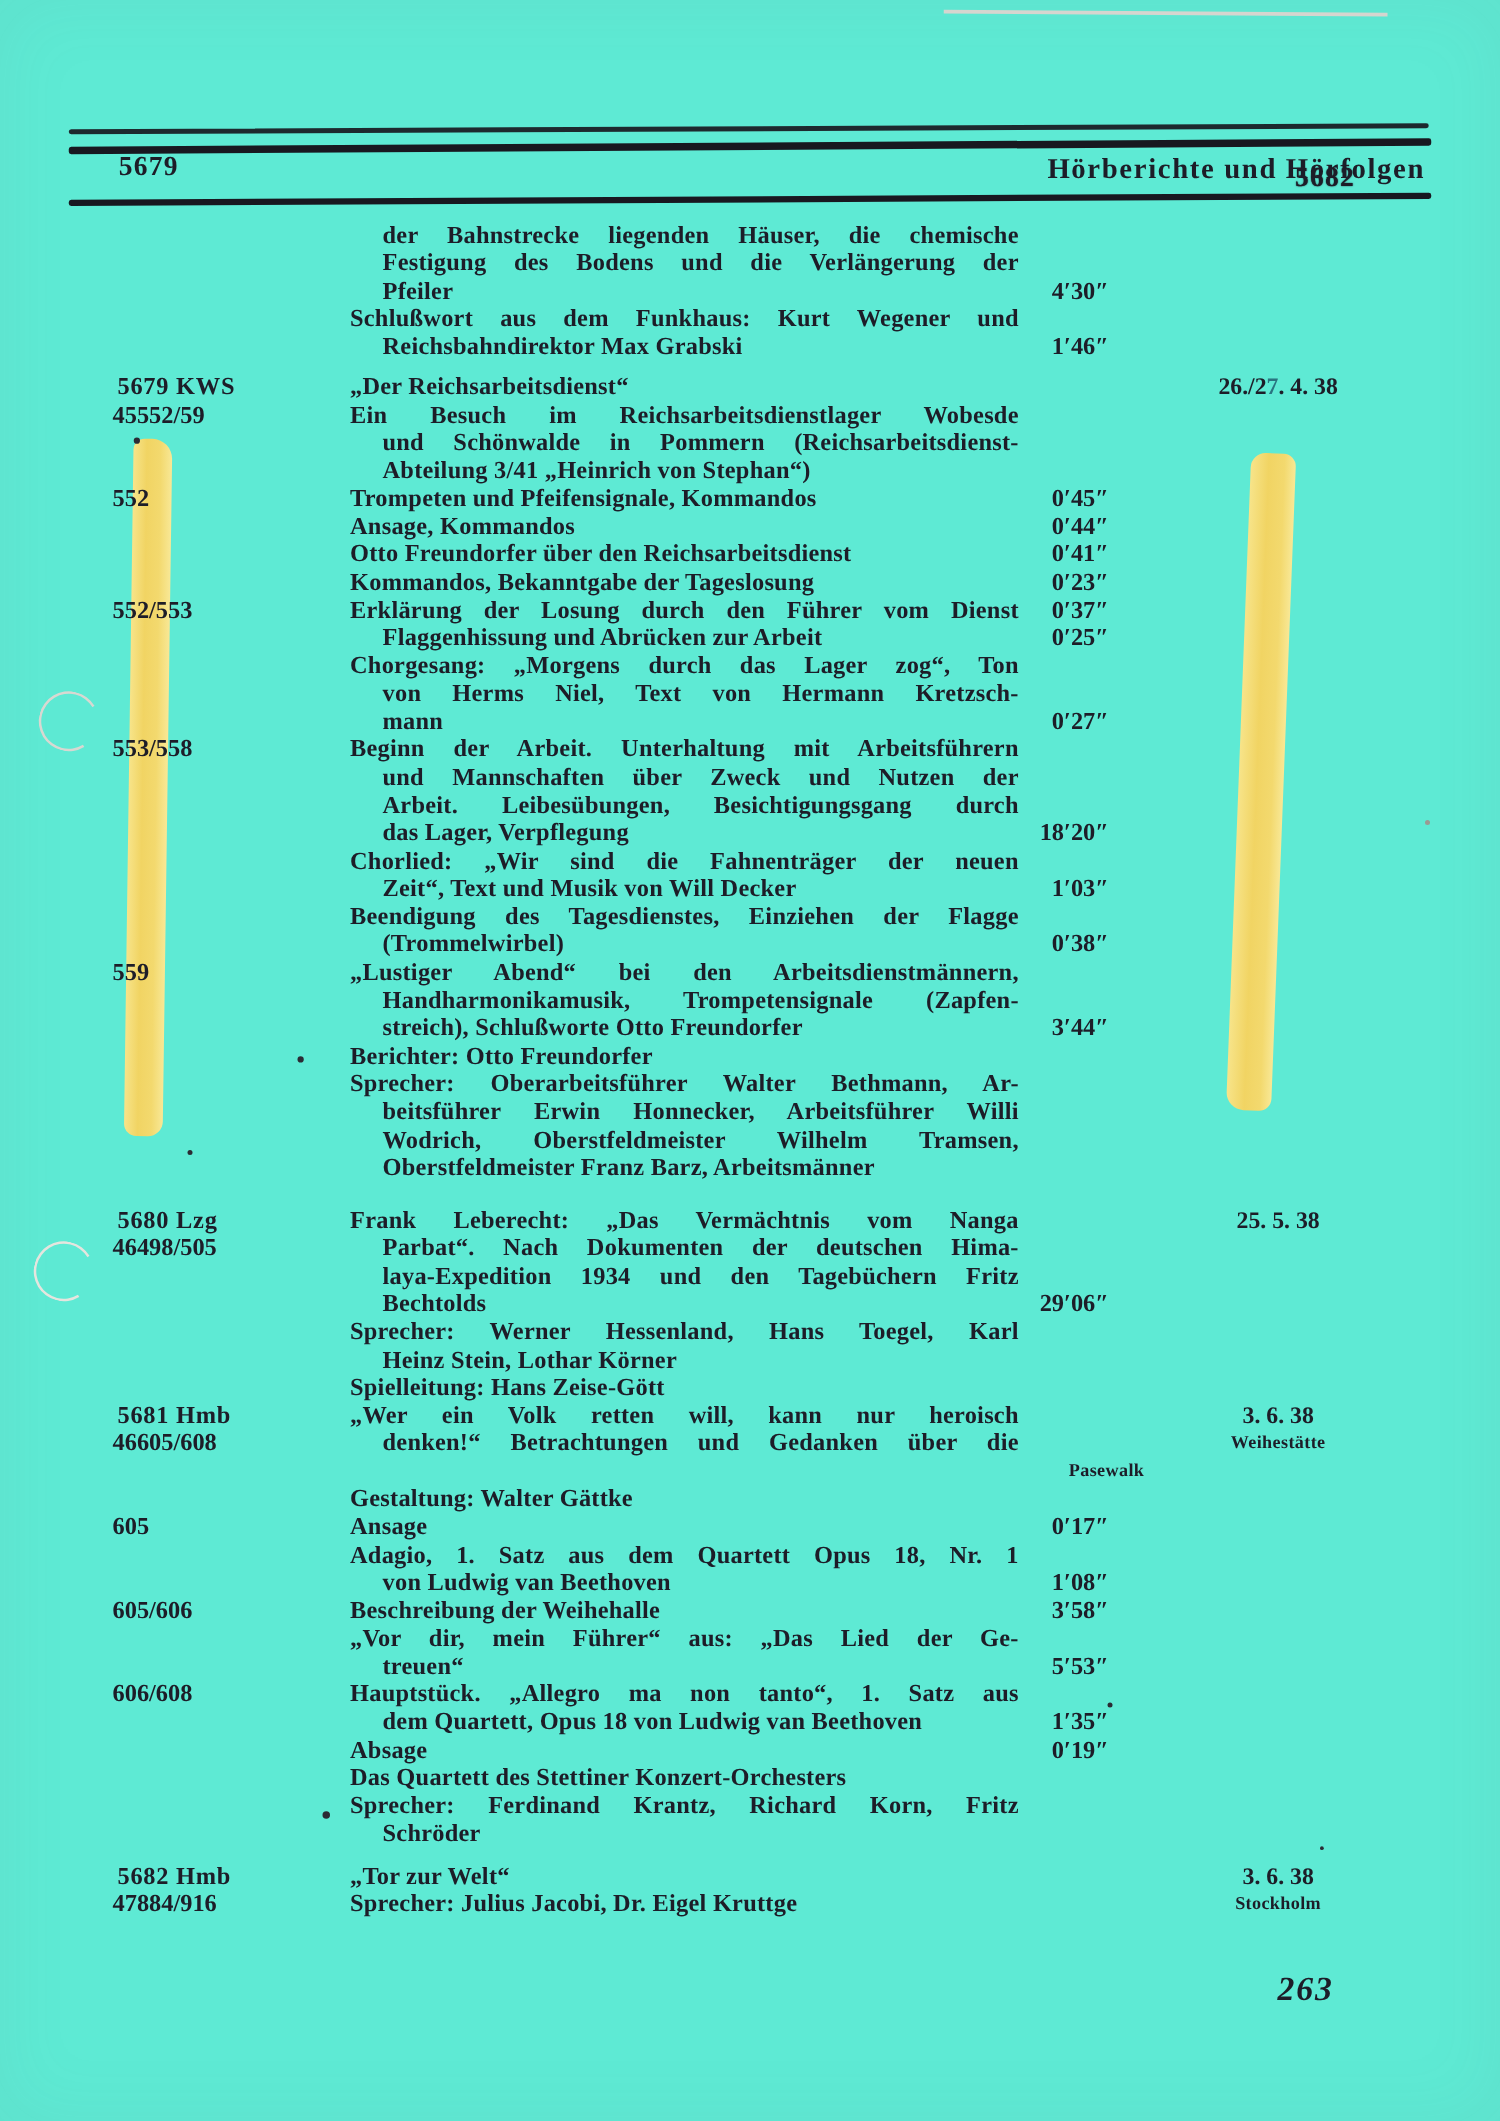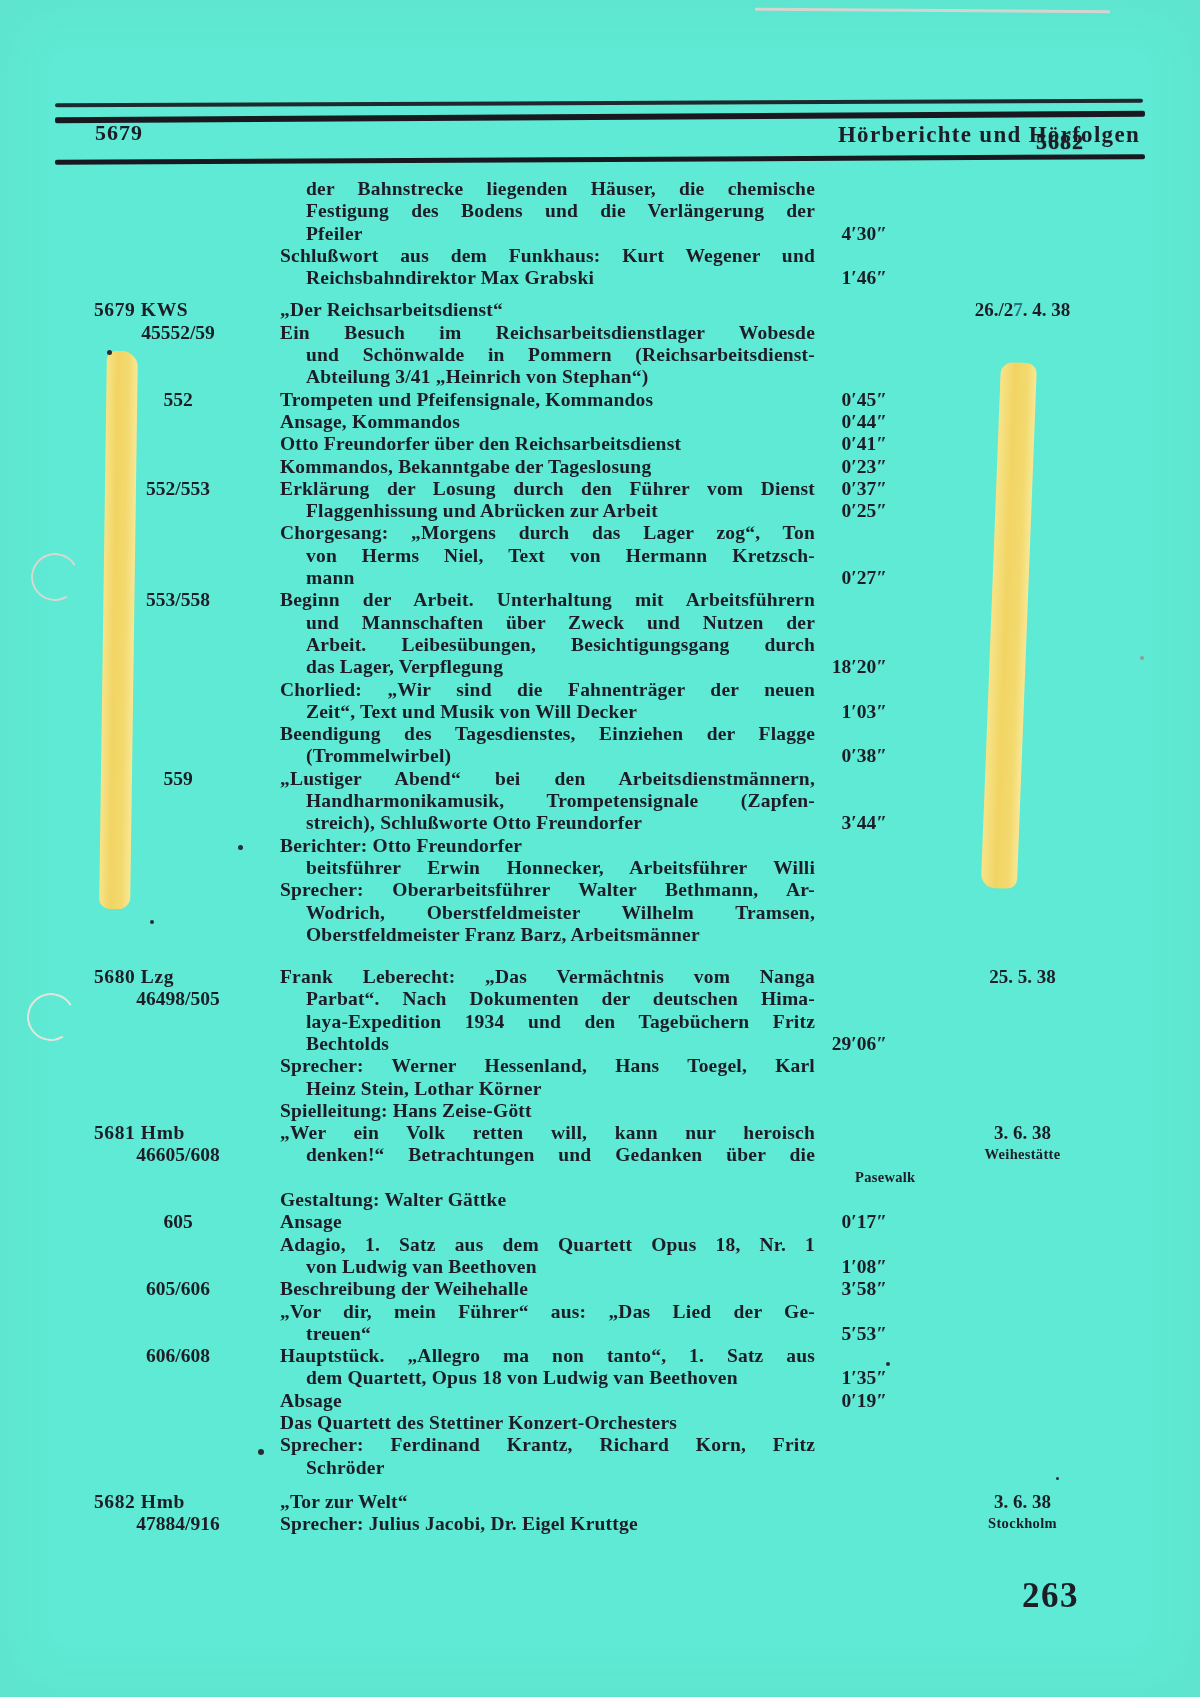--- a/index.html
+++ b/index.html
@@ -31,30 +31,30 @@
     left:1001px;top:362px;width:36px;height:526px;
     background:linear-gradient(to right,#f7e48a,#f1d463 40%,#f3d96e 75%,#f8e896);
     border-radius:12px 10px 10px 14px;transform:rotate(2.2deg);transform-origin:top left;
   }
   .punch{position:absolute;width:44px;height:44px;border-radius:50%;border:2px solid #d8d8d1;border-right-color:transparent;transform:rotate(14deg);}
   .punch-1{left:31px;top:553px;}
   .punch-2{left:27px;top:993px;border-color:#e5e5de;border-right-color:transparent;}
   .speck{position:absolute;background:#2b2b34;border-radius:50%;}
   .content{position:absolute;left:90px;top:178px;width:1020px;z-index:1;}
   .row{display:grid;grid-template-columns:190px 535px 80px 215px;min-height:22.3px;line-height:22.3px;font-size:19.5px;}
-  .c1{text-align:center;padding-right:14px;white-space:nowrap;}
+  .c1{text-align:left;padding-right:14px;white-space:nowrap;}
   .c1.entry{text-align:left;padding-left:4px;letter-spacing:0.6px;}
   .c2{letter-spacing:0.2px;}
   .c2.ind{padding-left:26px;}
   .c2.just{text-align:justify;text-align-last:justify;}
   .c3{text-align:right;padding-right:8px;white-space:nowrap;}
   .c4{text-align:center;padding-left:40px;white-space:nowrap;font-size:19px;}
   .c4.small{font-size:14.5px;letter-spacing:0.3px;line-height:20px;}
   .corr{color:var(--corr,#2a7480);}
-  .page-number{position:absolute;left:1022px;top:1576px;font-size:35px;letter-spacing:1.5px;z-index:1;}
+  .page-number{position:absolute;left:1022px;top:1576px;font-size:27px;letter-spacing:1.5px;z-index:1;font-style:italic;}
 </style>
 </head>
 <body>
 
 <div class="page">
 
   <div class="faintline"></div>
 
   <div class="rule rule-a"></div>
   <div class="rule rule-b"></div>
@@ -254,27 +254,27 @@
         <div class="c4"></div>
       </div>
       <div class="row">
         <div class="c1"></div>
         <div class="c2">Berichter: Otto Freundorfer</div>
         <div class="c3"></div>
         <div class="c4"></div>
       </div>
       <div class="row">
         <div class="c1"></div>
+        <div class="c2 just">Sprecher: Oberarbeitsführer Walter Bethmann, Ar-</div>
+        <div class="c3"></div>
+        <div class="c4"></div>
+      </div>
+      <div class="row">
+        <div class="c1"></div>
         <div class="c2 ind just">beitsführer Erwin Honnecker, Arbeitsführer Willi</div>
-        <div class="c3"></div>
-        <div class="c4"></div>
-      </div>
-      <div class="row">
-        <div class="c1"></div>
-        <div class="c2 just">Sprecher: Oberarbeitsführer Walter Bethmann, Ar-</div>
         <div class="c3"></div>
         <div class="c4"></div>
       </div>
       <div class="row">
         <div class="c1"></div>
         <div class="c2 ind just">Wodrich, Oberstfeldmeister Wilhelm Tramsen,</div>
         <div class="c3"></div>
         <div class="c4"></div>
       </div>
       <div class="row">

